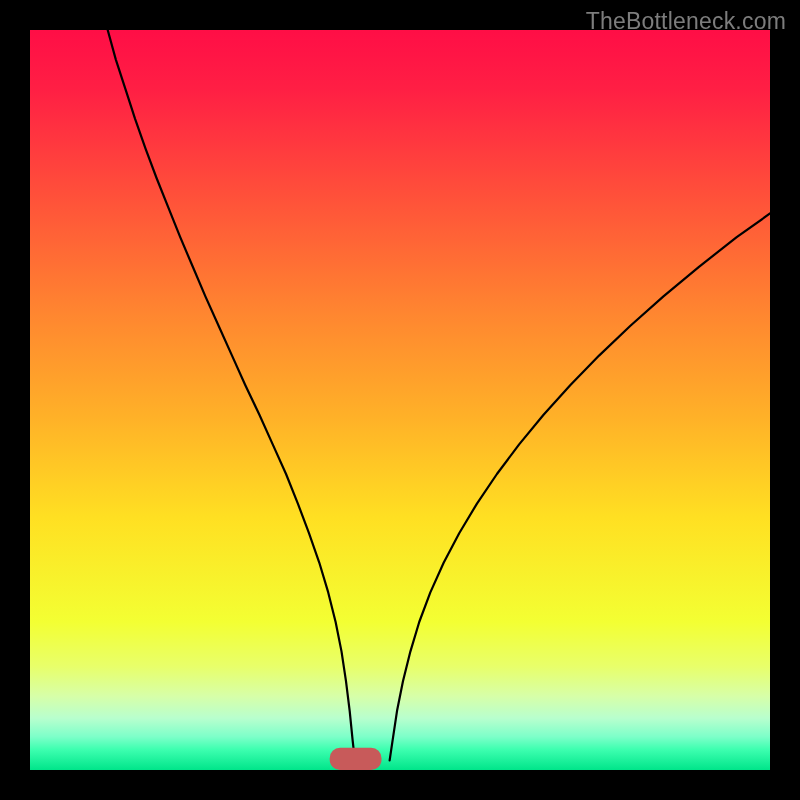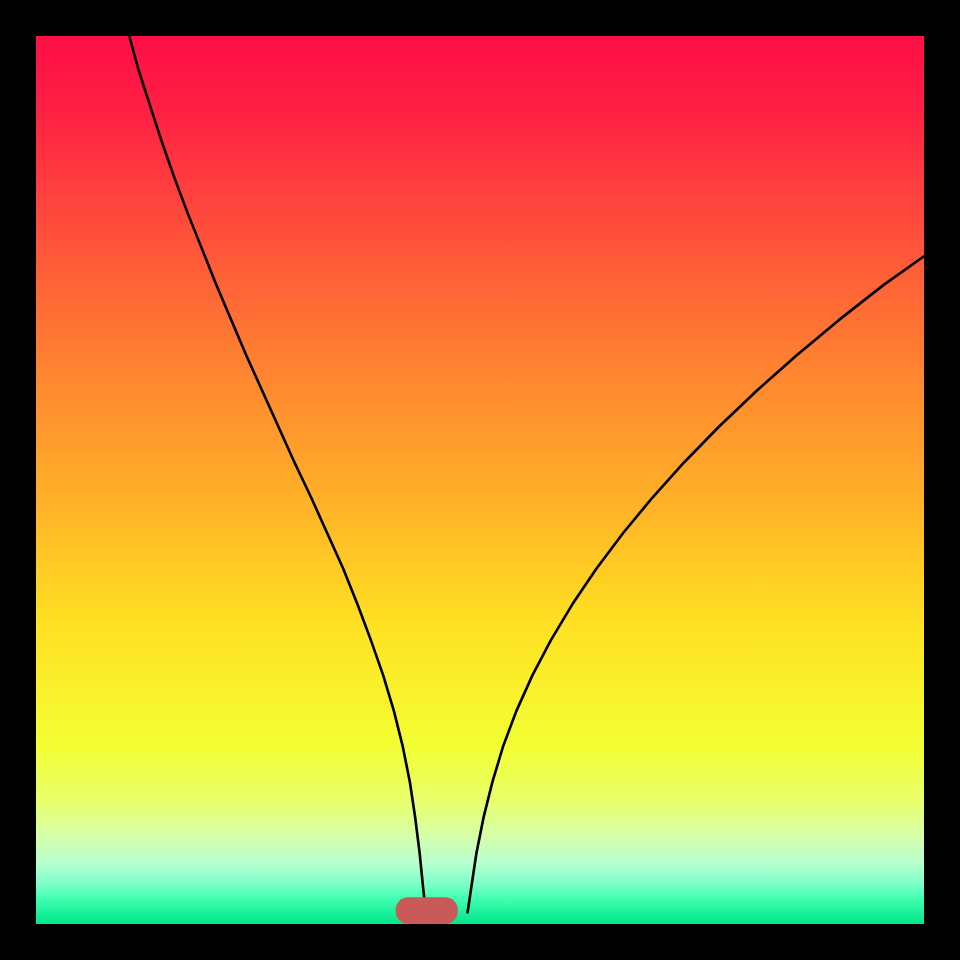--- a/index.html
+++ b/index.html
@@ -35,20 +35,21 @@
     font-size: 23px;
     letter-spacing: 0.2px;
     font-weight: 500;
   }
   svg { display: block; }
 </style>
 </head>
 <body>
 
 <div class="frame">
+  <div class="watermark">TheBottleneck.com</div>
   <div class="plot">
     <svg id="chart-svg" viewBox="0 0 100 100" preserveAspectRatio="none" width="740" height="740">
       <defs>
         <linearGradient id="bg-grad" x1="0" y1="0" x2="0" y2="1">
             <stop offset="0%" stop-color="#ff0e46"></stop>
             <stop offset="8%" stop-color="#ff1f44"></stop>
             <stop offset="22%" stop-color="#ff4f3a"></stop>
             <stop offset="38%" stop-color="#ff8530"></stop>
             <stop offset="52%" stop-color="#ffb028"></stop>
             <stop offset="66%" stop-color="#ffe022"></stop>

